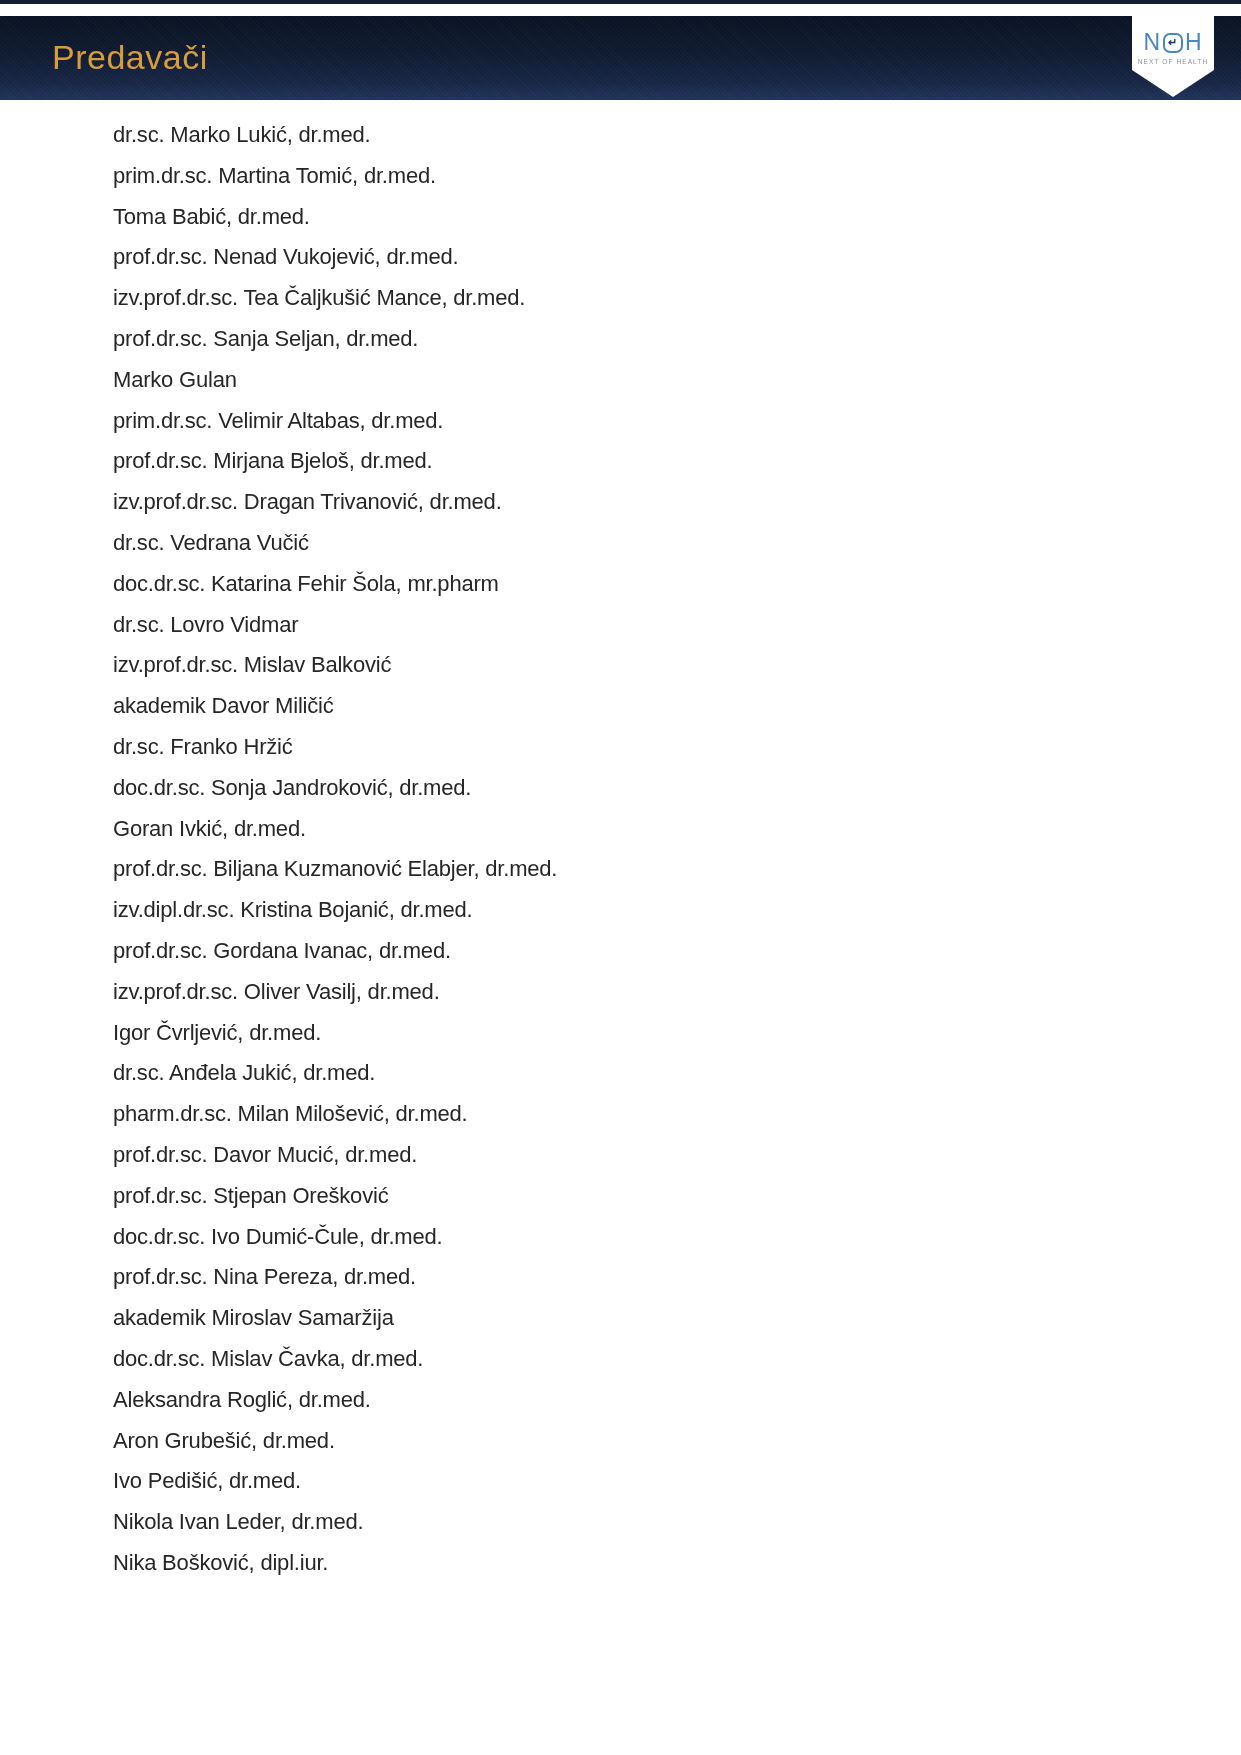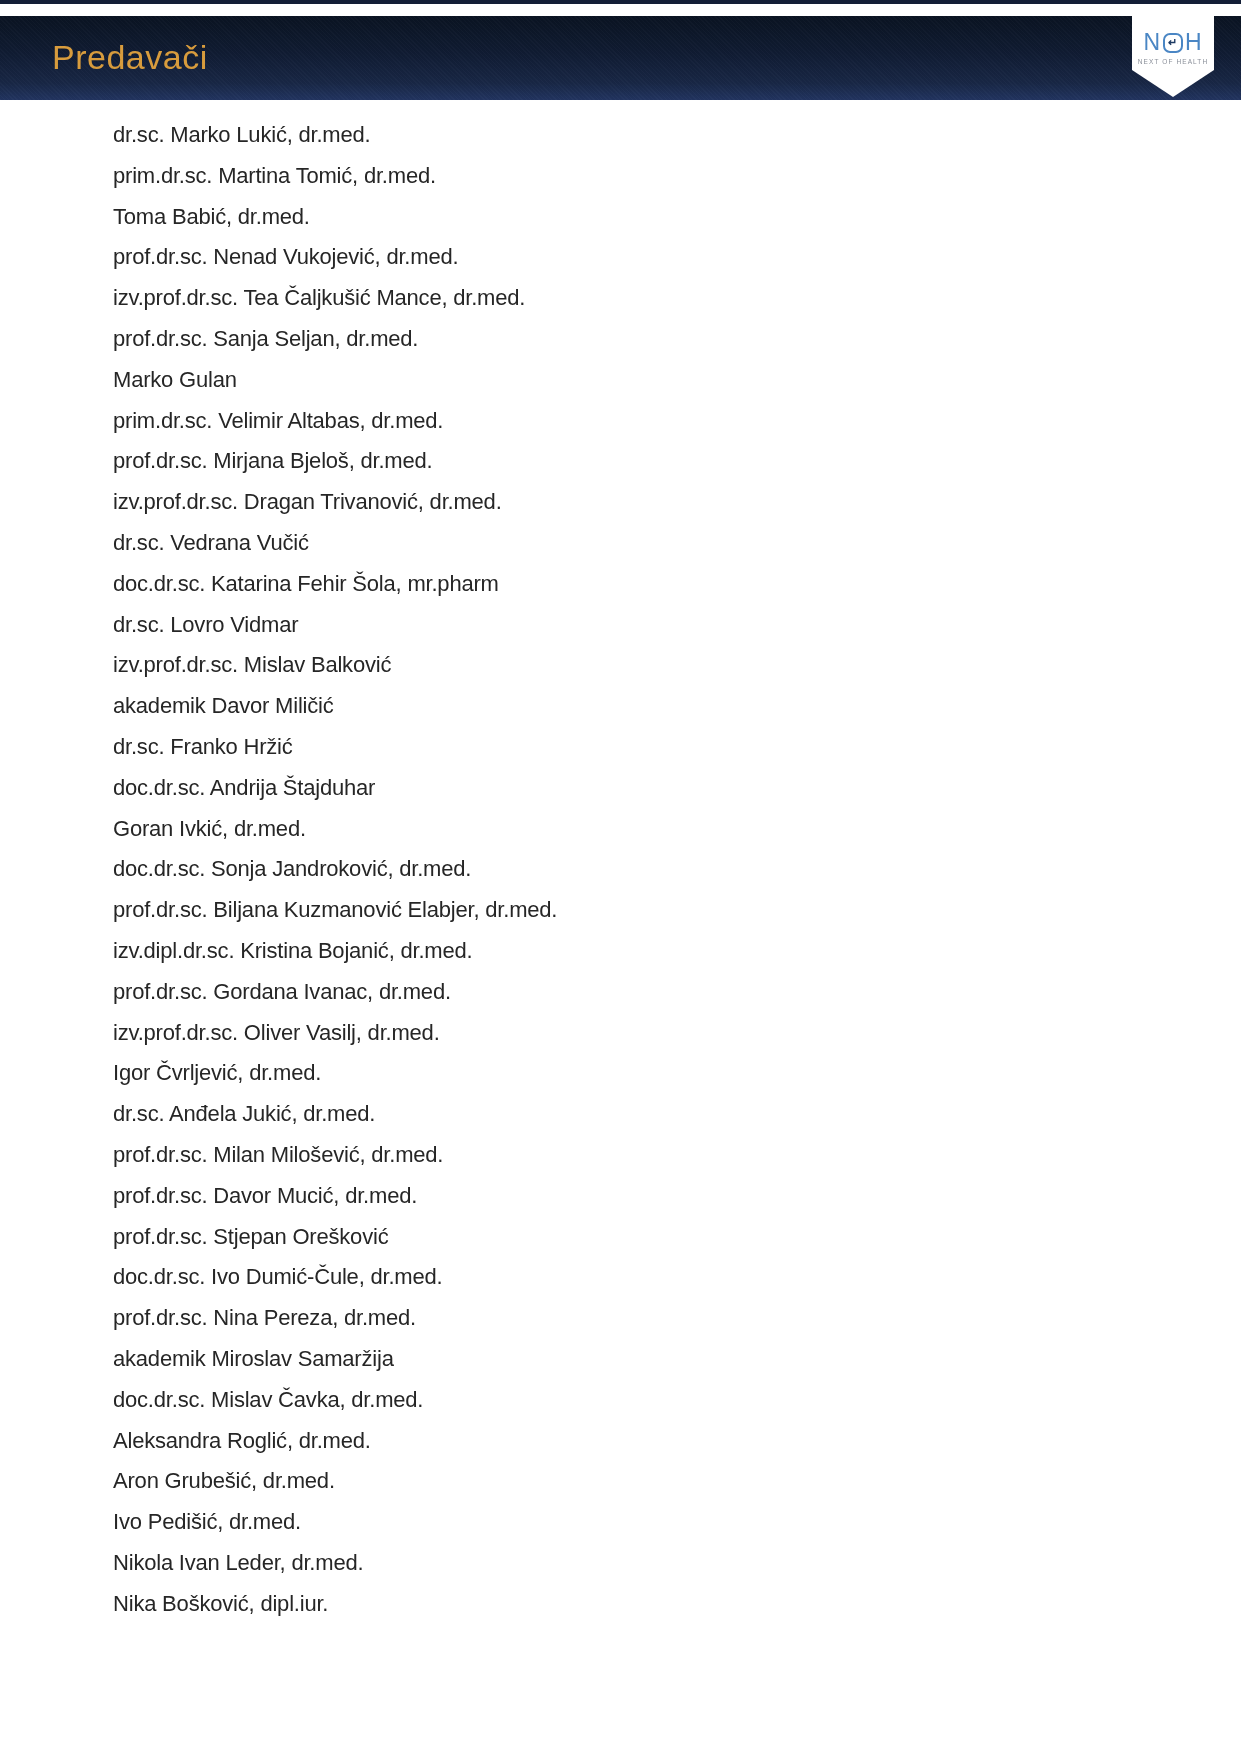--- a/index.html
+++ b/index.html
@@ -110,30 +110,29 @@
       <div class="list-item">Marko Gulan</div>
       <div class="list-item">prim.dr.sc. Velimir Altabas, dr.med.</div>
       <div class="list-item">prof.dr.sc. Mirjana Bjeloš, dr.med.</div>
       <div class="list-item">izv.prof.dr.sc. Dragan Trivanović, dr.med.</div>
       <div class="list-item">dr.sc. Vedrana Vučić</div>
       <div class="list-item">doc.dr.sc. Katarina Fehir Šola, mr.pharm</div>
       <div class="list-item">dr.sc. Lovro Vidmar</div>
       <div class="list-item">izv.prof.dr.sc. Mislav Balković</div>
       <div class="list-item">akademik Davor Miličić</div>
       <div class="list-item">dr.sc. Franko Hržić</div>
-      <div class="list-item">doc.dr.sc. Andrija Štajduhar</div>
+      <div class="list-item">doc.dr.sc. Sonja Jandroković, dr.med.</div>
       <div class="list-item">Goran Ivkić, dr.med.</div>
-      <div class="list-item">doc.dr.sc. Sonja Jandroković, dr.med.</div>
       <div class="list-item">prof.dr.sc. Biljana Kuzmanović Elabjer, dr.med.</div>
       <div class="list-item">izv.dipl.dr.sc. Kristina Bojanić, dr.med.</div>
       <div class="list-item">prof.dr.sc. Gordana Ivanac, dr.med.</div>
       <div class="list-item">izv.prof.dr.sc. Oliver Vasilj, dr.med.</div>
       <div class="list-item">Igor Čvrljević, dr.med.</div>
       <div class="list-item">dr.sc. Anđela Jukić, dr.med.</div>
-      <div class="list-item">prof.dr.sc. Milan Milošević, dr.med.</div>
+      <div class="list-item">pharm.dr.sc. Milan Milošević, dr.med.</div>
       <div class="list-item">prof.dr.sc. Davor Mucić, dr.med.</div>
       <div class="list-item">prof.dr.sc. Stjepan Orešković</div>
       <div class="list-item">doc.dr.sc. Ivo Dumić-Čule, dr.med.</div>
       <div class="list-item">prof.dr.sc. Nina Pereza, dr.med.</div>
       <div class="list-item">akademik Miroslav Samaržija</div>
       <div class="list-item">doc.dr.sc. Mislav Čavka, dr.med.</div>
       <div class="list-item">Aleksandra Roglić, dr.med.</div>
       <div class="list-item">Aron Grubešić, dr.med.</div>
       <div class="list-item">Ivo Pedišić, dr.med.</div>
       <div class="list-item">Nikola Ivan Leder, dr.med.</div>

